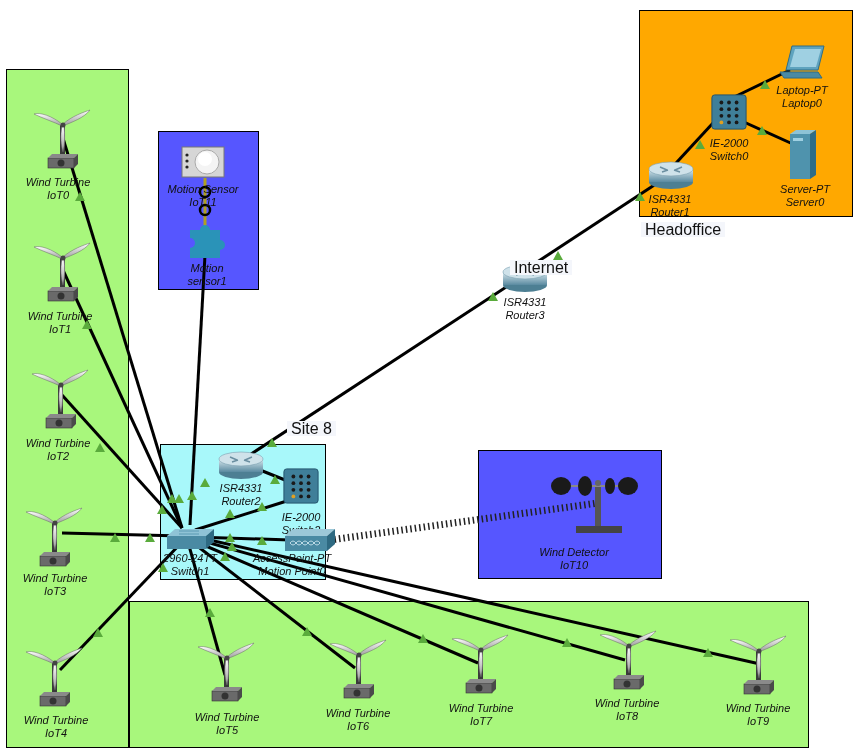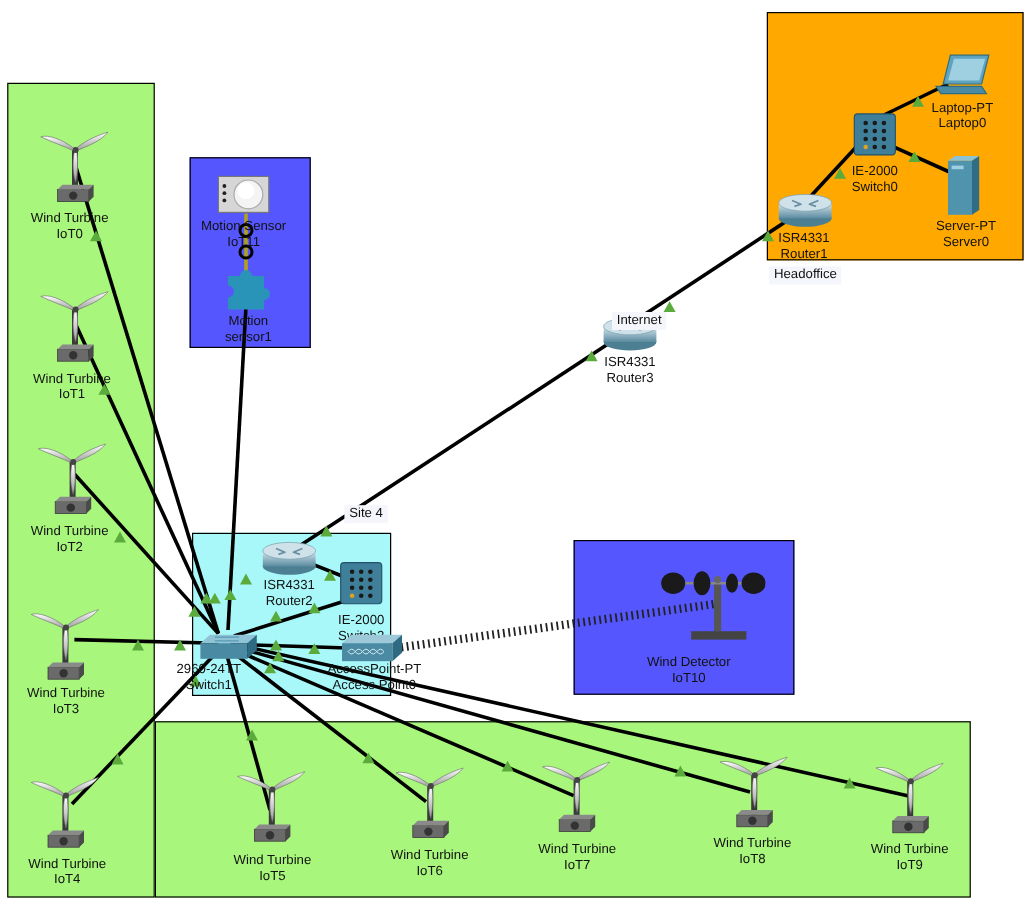--- a/index.html
+++ b/index.html
@@ -1,20 +1,20 @@
 <!DOCTYPE html>
 <html><head>
 <meta charset="utf-8">
 <style>
   html, body { margin: 0; padding: 0; background: #ffffff; }
   #canvas { position: relative; width: 859px; height: 754px; overflow: hidden; background: #ffffff;
     font-family: "Liberation Sans", sans-serif; font-size: 11px; color: #111; }
   .region { position: absolute; border: 1px solid #000; box-sizing: border-box; }
-  .lbl { position: absolute; text-align: center; line-height: 13px; font-size: 11px; color: #111; white-space: nowrap; transform: translateX(-50%); }
-  .tag { position: absolute; background: #f4f6fb; padding: 1px 4px; font-size: 11px; line-height: 13px; color: #111; }
+  .lbl { position: absolute; text-align: center; line-height: 13px; font-size: 11px; color: #111; white-space: nowrap; transform: translateX(-50%); font-style: italic; }
+  .tag { position: absolute; background: #f4f6fb; padding: 1px 4px; font-size: 16px; line-height: 13px; color: #111; }
   svg.links { position: absolute; left: 0; top: 0; }
   .dev { position: absolute; }
 </style>
 </head>
 <body>
 
 <div id="canvas">
 
   <div class="region" style="left:6px;top:69px;width:123px;height:679px;background:var(--tz,#a8f77c);"></div>
   <div class="region" style="left:129px;top:601px;width:680px;height:147px;background:#a8f77c;"></div>
@@ -247,34 +247,34 @@
       <div>IE-2000</div>
       <div>Switch2</div>
     </div>
 
   <svg class="dev" style="left:165px;top:528px" width="50" height="22" viewBox="0 0 50 22">
     <polygon points="2,8 10,1 49,1 41,8" fill="#8fc3d6"></polygon>
     <rect x="2" y="8" width="39" height="13" fill="#4a8aa3"></rect>
     <polygon points="41,8 49,1 49,14 41,21" fill="#2e6a82"></polygon>
     <path d="M14,3 h20 M14,6 h20" stroke="#5a9ab3"></path>
   </svg>
-  <div class="lbl" style="left:174px;top:552px">
+  <div class="lbl" style="left:190px;top:552px">
       <div>2960-24TT</div>
       <div>Switch1</div>
     </div>
 
   <svg class="dev" style="left:284px;top:528px" width="52" height="24" viewBox="0 0 52 24">
     <polygon points="1,8 9,1 51,1 43,8" fill="#9cc8d8"></polygon>
     <rect x="1" y="8" width="42" height="15" fill="#4a8aa3"></rect>
     <polygon points="43,8 51,1 51,16 43,23" fill="#2e6a82"></polygon>
     <path d="M6,15 q3,-4 6,0 q3,-4 6,0 q3,-4 6,0 q3,-4 6,0 q3,-4 6,0 q-3,4 -6,0 q-3,4 -6,0 q-3,4 -6,0 q-3,4 -6,0 q-3,4 -6,0" stroke="#d8eef6" fill="none" stroke-width="0.8"></path>
   </svg>
-  <div class="lbl" style="left:312px;top:552px">
+  <div class="lbl" style="left:292px;top:552px">
       <div>AccessPoint-PT</div>
-      <div>Access Point0</div>
+      <div>Motion Point0</div>
     </div>
 
   <svg class="dev" style="left:548px;top:470px" width="90" height="72" viewBox="0 0 90 72">
     <rect x="47" y="16" width="6" height="40" fill="#555"></rect>
     <line x1="12" y1="16" x2="80" y2="16" stroke="#888" stroke-width="2"></line>
     <ellipse cx="13" cy="16" rx="10" ry="9" fill="#1a1a1a"></ellipse>
     <ellipse cx="37" cy="16" rx="7" ry="10" fill="#1a1a1a"></ellipse>
     <ellipse cx="62" cy="16" rx="5" ry="8" fill="#1a1a1a"></ellipse>
     <ellipse cx="80" cy="16" rx="10" ry="9" fill="#1a1a1a"></ellipse>
     <circle cx="50" cy="13" r="3" fill="#666"></circle>
@@ -324,15 +324,15 @@
     <rect x="4" y="4" width="20" height="45" fill="#4f93ad"></rect>
     <polygon points="24,4 30,0 30,45 24,49" fill="#2f6d86"></polygon>
     <rect x="7" y="8" width="10" height="3" fill="#9fd0e2"></rect>
   </svg>
   <div class="lbl" style="left:805px;top:183px">
       <div>Server-PT</div>
       <div>Server0</div>
     </div>
 
   <div class="tag" style="left:510px;top:260px">Internet</div>
-  <div class="tag" style="left:287px;top:421px">Site 4</div>
+  <div class="tag" style="left:287px;top:421px">Site 8</div>
   <div class="tag" style="left:641px;top:222px">Headoffice</div>
 </div>
 
 </body></html>

